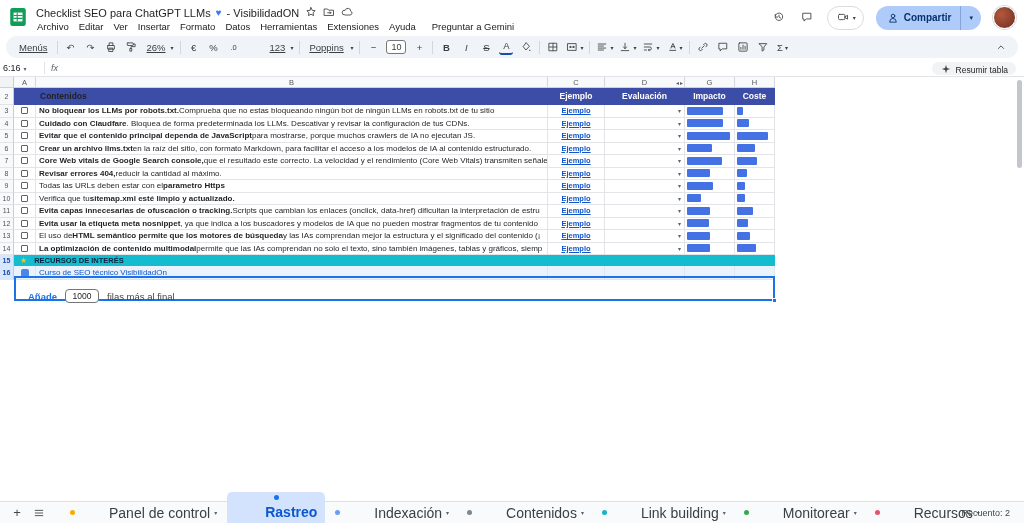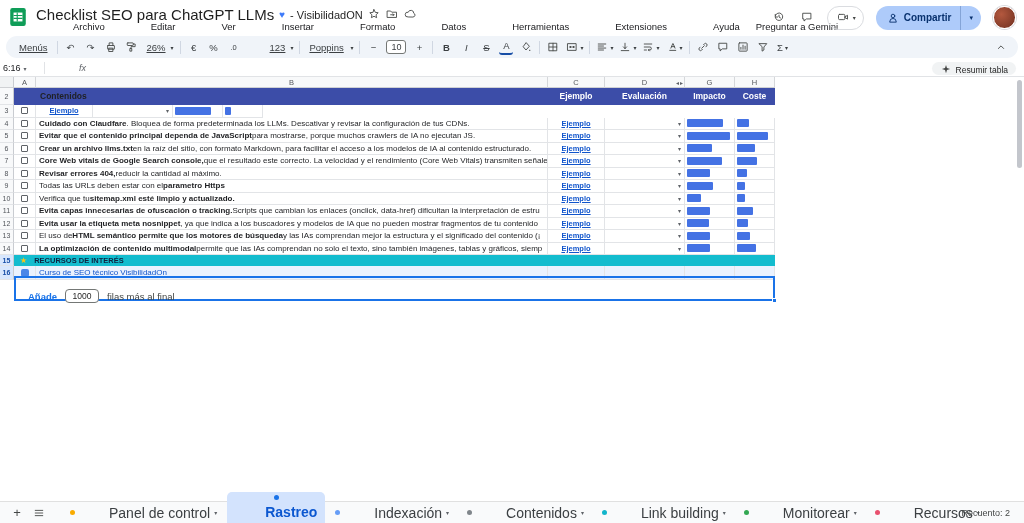--- a/index.html
+++ b/index.html
@@ -4,26 +4,26 @@
 <style>
   * { margin:0; padding:0; box-sizing:border-box; }
   html,body { width:1024px; height:523px; overflow:hidden; background:#fff;
     font-family:"Liberation Sans", sans-serif; -webkit-font-smoothing:antialiased; user-select:none; }
   #app { position:absolute; left:0; top:0; width:1024px; height:523px; background:#fff; }
 
   
   #titlebar { position:absolute; left:0; top:0; width:1024px; height:34px; background:#fff; }
   #sheets-logo { position:absolute; left:8px; top:7px; width:20px; height:20px; }
   #title-line { position:absolute; left:36px; top:6px; display:flex; align-items:center; gap:5px; }
-  #doc-title { font-size:15px; color:#1f1f1f; }
+  #doc-title { font-size:11px; color:#1f1f1f; }
   #doc-heart { color:#3e7bfa; font-size:10px; line-height:10px; }
   #doc-title-suffix { font-size:11px; color:#1f1f1f; }
   .title-ic { width:13px; height:13px; display:inline-flex; align-items:center; justify-content:center; color:#5f6368; }
   #menu-row { position:absolute; left:32px; top:20px; display:flex; align-items:center; }
-  .menu-item { font-size:9.5px; color:#202124; padding:1px 5px; border-radius:4px; cursor:pointer;margin-left:36px; }
+  .menu-item { font-size:9.5px; color:#202124; padding:1px 5px; border-radius:4px; cursor:pointer; }
   .menu-item.gemini { margin-left:6px; }
   #top-right { position:absolute; right:8px; top:4px; height:27px; display:flex; align-items:center; gap:12px; }
   .tr-ic { width:16px; height:16px; display:flex; align-items:center; justify-content:center; color:#444746; }
   #meet-group { display:flex; align-items:center; gap:2px; border:1px solid #dadce0; border-radius:12px; padding:3px 7px; }
   #share-button { display:flex; align-items:center; height:24px; border-radius:12px; background:var(--share-bg); color:var(--share-text); overflow:hidden; }
   #share-main { display:flex; align-items:center; gap:5px; padding:0 9px 0 11px; font-size:10px; font-weight:bold; }
   #share-divider { width:1px; height:24px; background:rgba(8,49,110,.25); }
   #share-caret { padding:0 8px; font-size:7px; }
   #avatar { width:23px; height:23px; border-radius:50%;
     background:radial-gradient(circle at 35% 35%, #b3583e, #6e2f20); border:1.5px solid #fff; box-shadow:0 0 0 1px #dadce0; }
@@ -42,21 +42,21 @@
   .tb-a { border-bottom:2px solid #174ea6; line-height:10px; }
   .tb-flex { flex:1; }
 
   
   #formula-bar { position:absolute; left:0; top:60px; width:1024px; height:17px; background:#fff;
     border-bottom:1px solid #e1e3e6; display:flex; align-items:center; }
   #name-box { display:flex; align-items:center; gap:3px; padding:0 4px 0 3px; min-width:38px; }
   #name-box-text { font-size:9px; color:#202124; }
   #name-box .caret { font-size:6px; color:#5f6368; }
   #fb-divider { width:1px; height:12px; background:#e1e3e6; margin:0 6px; }
-  #fx-label { font-size:9px; font-style:italic; color:#5f6368;margin-left:28px; }
+  #fx-label { font-size:9px; font-style:italic; color:#5f6368; }
   #summarize-pill { position:absolute; right:8px; top:2px; height:13px; display:flex; align-items:flex-end; gap:4px;
     background:#f1f3f4; border-radius:8px; padding:0 8px; font-size:8.5px; color:#1f1f1f; cursor:pointer; }
 
   
   #grid { position:absolute; left:0; top:77px; width:1024px; height:424px; background:#fff; }
   #col-headers { position:relative; display:flex; height:11px; width:775px; background:#f8f9fa; }
   .ch-corner { width:14px; height:11px; border-right:1px solid #c9ccd1; border-bottom:1px solid #cfd1d4; background:#f1f3f4; flex:none; }
   .ch-cell { height:11px; border-right:1px solid #d5d7da; border-bottom:1px solid #cfd1d4;
     font-size:7.5px; color:#55585d; display:flex; align-items:center; justify-content:center; flex:none; cursor:pointer; }
   #hidden-col-marker { position:absolute; left:676px; top:0; height:11px; display:flex; align-items:center;
@@ -406,20 +406,24 @@
       <div class="cell colG">Impacto</div>
       <div class="cell colH">Coste</div>
     </div>
 
     <div id="data-rows">
         <div class="grid-row r-data">
           <div class="gut">3</div>
           <div class="cell colA">
             <span class="checkbox"></span>
           </div>
+          <div class="cell colB">
+            <span class="seg-b">No bloquear los LLMs por robots.txt.</span>
+            <span> Comprueba que no estas bloqueando ningún bot de ningún LLMs en robots.txt de tu sitio</span>
+          </div>
           <div class="cell colC">
             <span class="ejemplo-link">Ejemplo</span>
           </div>
           <div class="cell colD">
             <span class="dd-caret">▾</span>
           </div>
           <div class="cell colG">
             <div class="bar" style="width: 80%;"></div>
           </div>
           <div class="cell colH">

